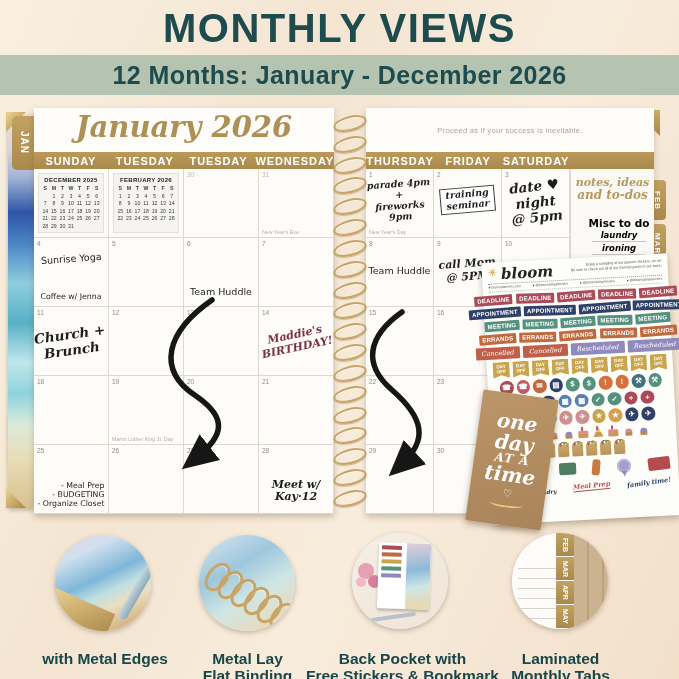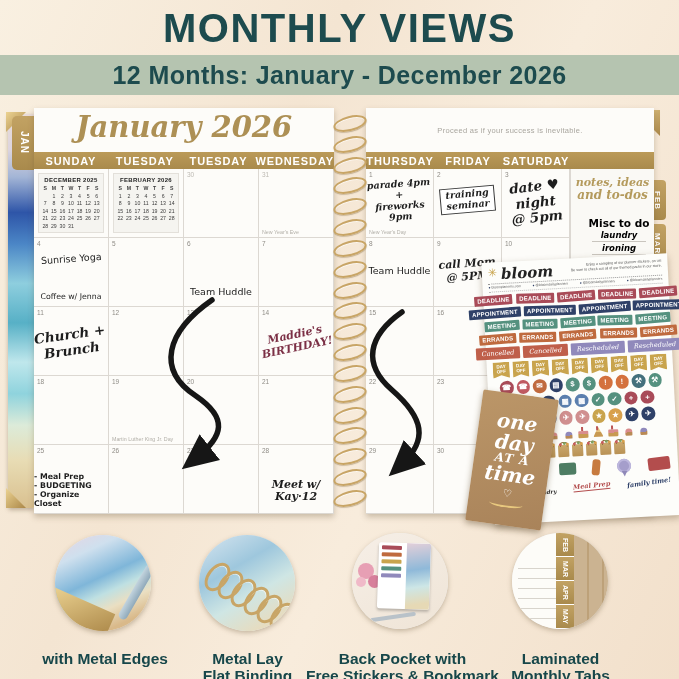--- a/index.html
+++ b/index.html
@@ -40,21 +40,21 @@
   .cell{position:relative;border-right:1px solid #dcd8d2;border-bottom:1px solid #dcd8d2;overflow:hidden;}
   .dnum{position:absolute;top:2px;left:3px;font-size:6.5px;color:#8f8c86;}
   .dnum.prev{color:#bdbab3;}
   .holiday{position:absolute;bottom:2px;left:3px;font-size:5.3px;color:#b2afa8;white-space:nowrap;}
   .entries{display:flex;flex-direction:column;align-items:center;height:100%;padding-top:6px;box-sizing:border-box;}
   .entry{white-space:pre-line;text-align:center;color:#1d1d1d;line-height:1.15;}
   .hand{font-family:"DejaVu Sans",sans-serif;font-weight:500;}
   .script{font-family:"DejaVu Serif",serif;font-style:italic;font-weight:600;}
   .maroon{color:#7b2f45;}
   .box{border:1.2px solid #3a3a3a;padding:1px 5px;background:#fff;}
-  .left-align{text-align:left;font-weight:bold;}
+  .left-align{text-align:right;}
   .fs8{font-size:7.8px;}.fs10{font-size:9.5px;}.fs11{font-size:11px;}.fs13{font-size:13.5px;}
   .mt4{margin-top:4px;}.mt10{margin-top:10px;}.mt14{margin-top:12px;}.mt16{margin-top:14px;}
   .mt18{margin-top:16px;}.mt24{margin-top:22px;}
   .mtauto{margin-top:auto;}.mb4{margin-bottom:4px;}.mb8{margin-bottom:8px;}.mb10{margin-bottom:9px;}
   .rotm4{transform:rotate(-4deg);}.rotm5{transform:rotate(-5deg);}.rotm6{transform:rotate(-6deg);}
   .rotm8{transform:rotate(-8deg);}.rotm12{transform:rotate(-12deg);}
   .minical{position:absolute;inset:4px;background:#f5f4f0;border:1px solid #e3e0da;padding:3px 2px;text-align:center;}
   .minical .mt{font-size:6px;font-weight:700;color:#222;letter-spacing:.3px;margin-bottom:2px;}
   .mrow{display:grid;grid-template-columns:repeat(7,1fr);}
   .mrow span{font-size:5.2px;line-height:7.5px;color:#3c3c3c;}

